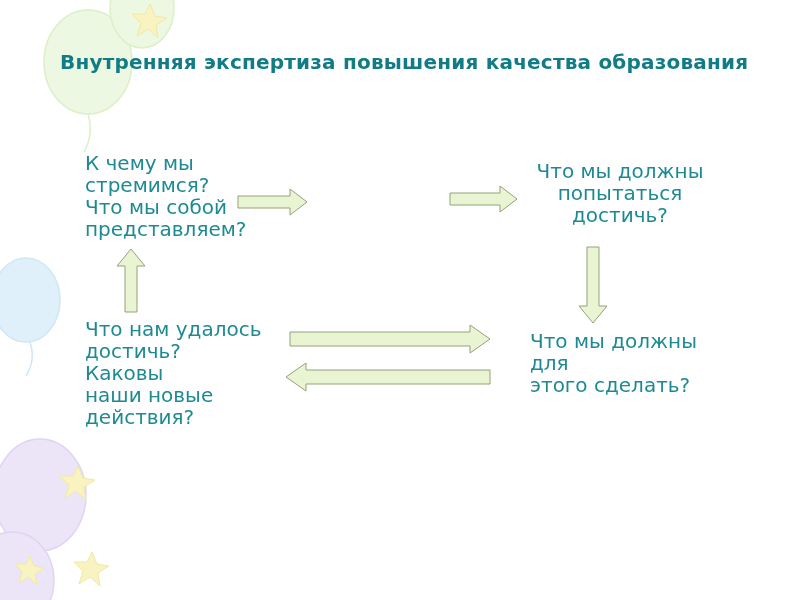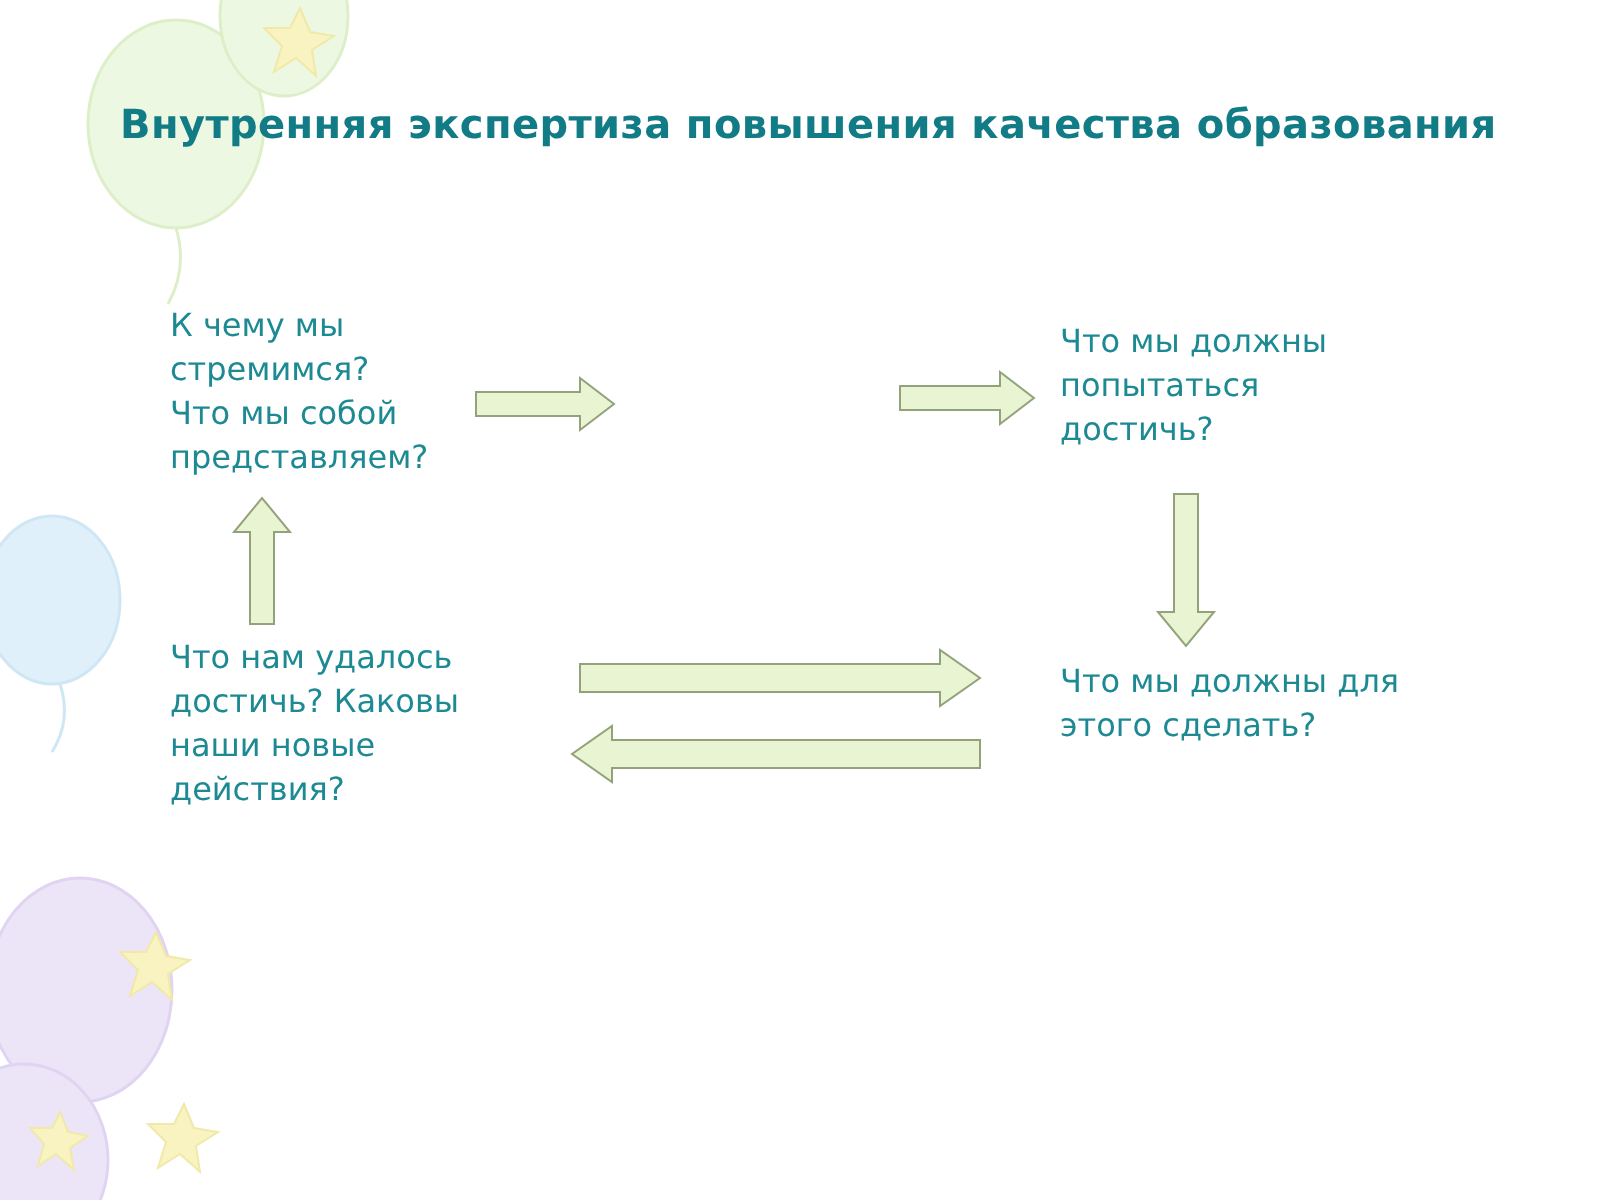--- a/index.html
+++ b/index.html
@@ -28,27 +28,27 @@
     width: 700px;
     margin: 0;
     font-size: 20px;
     font-weight: bold;
     letter-spacing: 0.2px;
     color: var(--title-text, #127c86);
   }
   .block {
     position: absolute;
     white-space: pre-line;
-    font-size: 16px;
+    font-size: 20px;
     line-height: 22px;
     color: var(--block-text, #1d8a93);
   }
   .b1 { left: 85px;  top: 152px; width: 170px; }
   .b2 { left: 325px; top: 150px; width: 140px; }
-  .b3 { left: 530px; top: 160px; width: 180px; }
+  .b3 { left: 530px; top: 160px; width: 180px; text-align: center; }
   .b4 { left: 530px; top: 330px; width: 190px; }
   .b5 { left: 85px;  top: 318px; width: 180px; }
   .arrows-layer {
     position: absolute;
     top: 0; left: 0;
     width: 800px; height: 600px;
   }
   .arrow {
     fill: var(--arrow-fill, #e9f4d2);
     stroke: var(--arrow-stroke, #93a27b);

